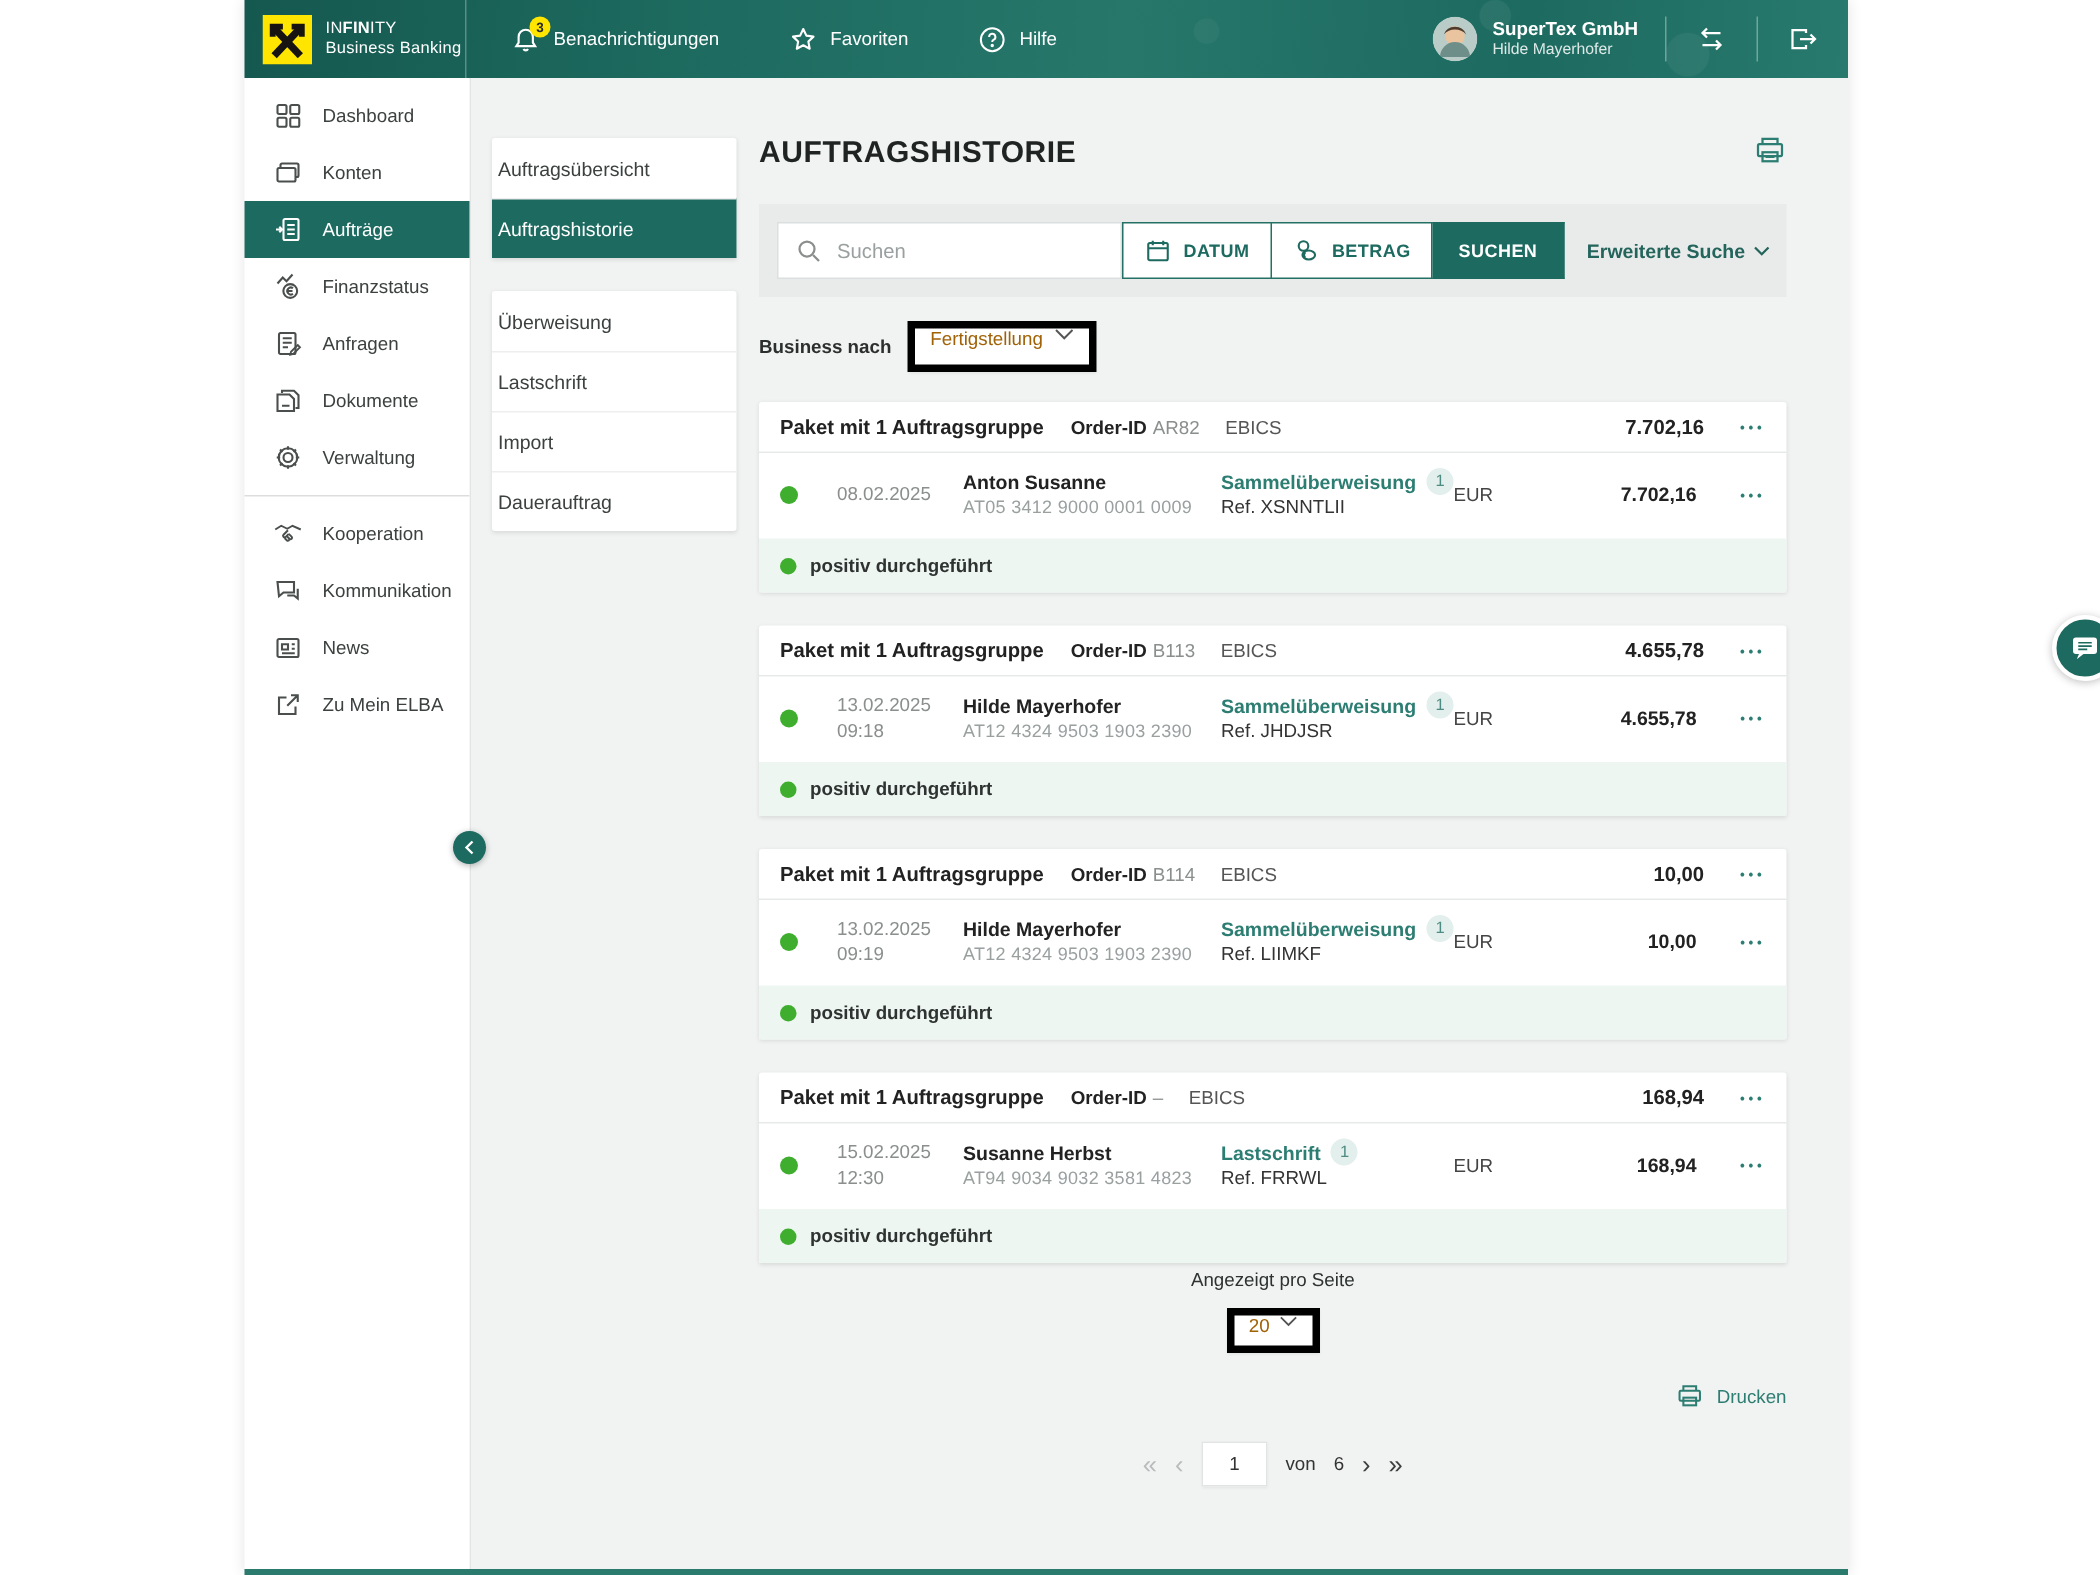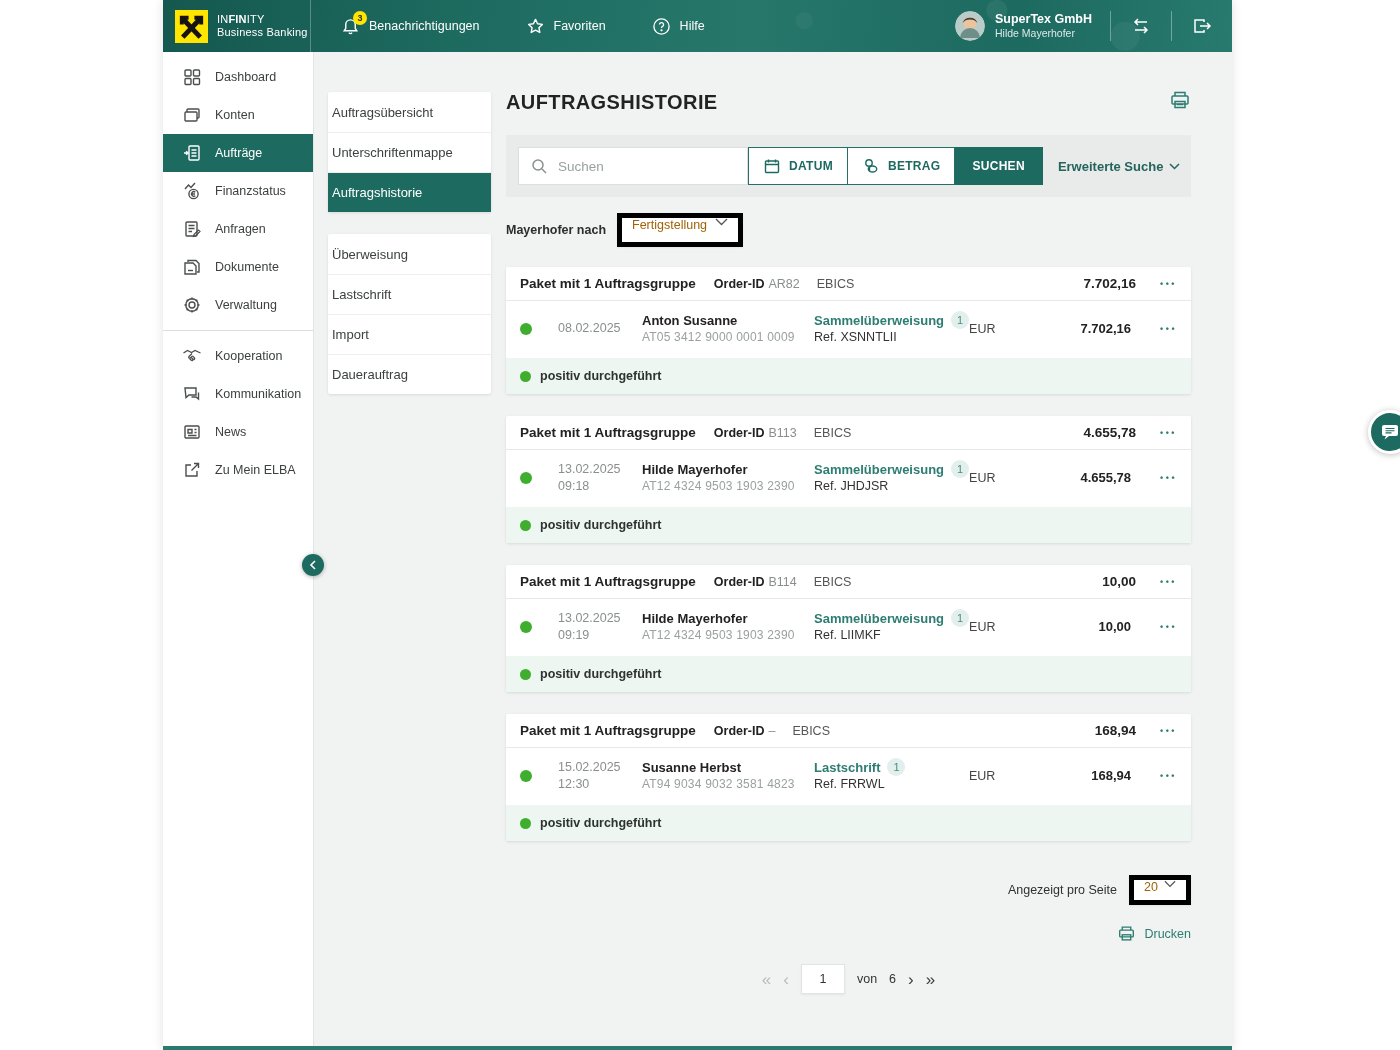--- a/index.html
+++ b/index.html
@@ -93,21 +93,21 @@
   .type-link { font-size:13px; font-weight:bold; color:#2c7d72; cursor:pointer; }
   .count-badge { width:18px; height:18px; border-radius:50%; background:#e2efec; color:#4d8c82; font-size:11px; display:flex; align-items:center; justify-content:center; }
   .cell-type .l2 { font-size:12.5px; color:#333; line-height:17px; }
   .cell-cur { font-size:12.5px; color:#444; }
   .cell-amount { font-size:13px; font-weight:bold; color:#222; text-align:right; }
   .cell-menu { text-align:right; }
   .card-foot { background:#eef6f1; padding:11px 14px; display:flex; align-items:center; gap:9px; }
   .foot-dot { width:11px; height:11px; border-radius:50%; background:#3fae2f; }
   .foot-text { font-size:12.5px; font-weight:bold; color:#2e3332; }
 
-  .perpage-row { margin-top:34px; display:flex; justify-content:flex-end; align-items:center; gap:12px; }
+  .perpage-row { margin-top:4px; display:flex; justify-content:flex-end; align-items:center; gap:12px;flex-direction:column; }
   .perpage-label { font-size:12.5px; color:#2e3332; }
   .perpage-select { width:62px; height:30px; }
   .print-row { margin-top:20px; display:flex; justify-content:flex-end; }
   .print-link { display:flex; align-items:center; gap:8px; color:#2c7d72; font-size:12.5px; cursor:pointer; }
   .pagination { margin-top:22px; padding-bottom:30px; display:flex; align-items:center; justify-content:center; gap:12px; }
   .pg-nav { font-size:17px; color:#3b3f3e; cursor:pointer; line-height:1; }
   .pg-nav.disabled { color:#b9bcbc; }
   .pg-box { width:44px; height:30px; background:#fff; border:1px solid #e2e4e4; box-shadow:0 1px 2px rgba(0,0,0,.06); display:flex; align-items:center; justify-content:center; font-size:12.5px; color:#333; }
   .pg-of { font-size:12.5px; color:#333; }
   .pg-total { font-size:12.5px; color:#333; }
@@ -288,23 +288,20 @@
       </div>
     </div>
 
     <div class="content">
 
       <div class="subnav">
         <div class="subnav-card">
           <div class="subnav-item">
               <span>Auftragsübersicht</span>
             </div>
-          <div class="subnav-item">
-              <span>Unterschriftenmappe</span>
-            </div>
           <div class="subnav-item active">
               <span>Auftragshistorie</span>
             </div>
         </div>
         <div class="subnav-card">
           <div class="subnav-item">
               <span>Überweisung</span>
             </div>
           <div class="subnav-item">
               <span>Lastschrift</span>
@@ -361,21 +358,21 @@
           <div class="adv-search">
             <span>Erweiterte Suche</span>
             <svg width="11" height="7" viewBox="0 0 11 7" fill="none" stroke="#23645b" stroke-width="1.5">
                 <path d="M1 1 L5.5 5.5 L10 1"></path>
               </svg>
           </div>
         </div>
 
 
         <div class="sort-row">
-          <span class="sort-label">Mayerhofer nach</span>
+          <span class="sort-label">Business nach</span>
           <div class="select-box sort-select">
             <span>Fertigstellung</span>
             <svg width="13" height="8" viewBox="0 0 13 8" fill="none" stroke="#555" stroke-width="1.3">
                 <path d="M1 1 L6.5 6.5 L12 1"></path>
               </svg>
           </div>
         </div>
 
         <div>
 

